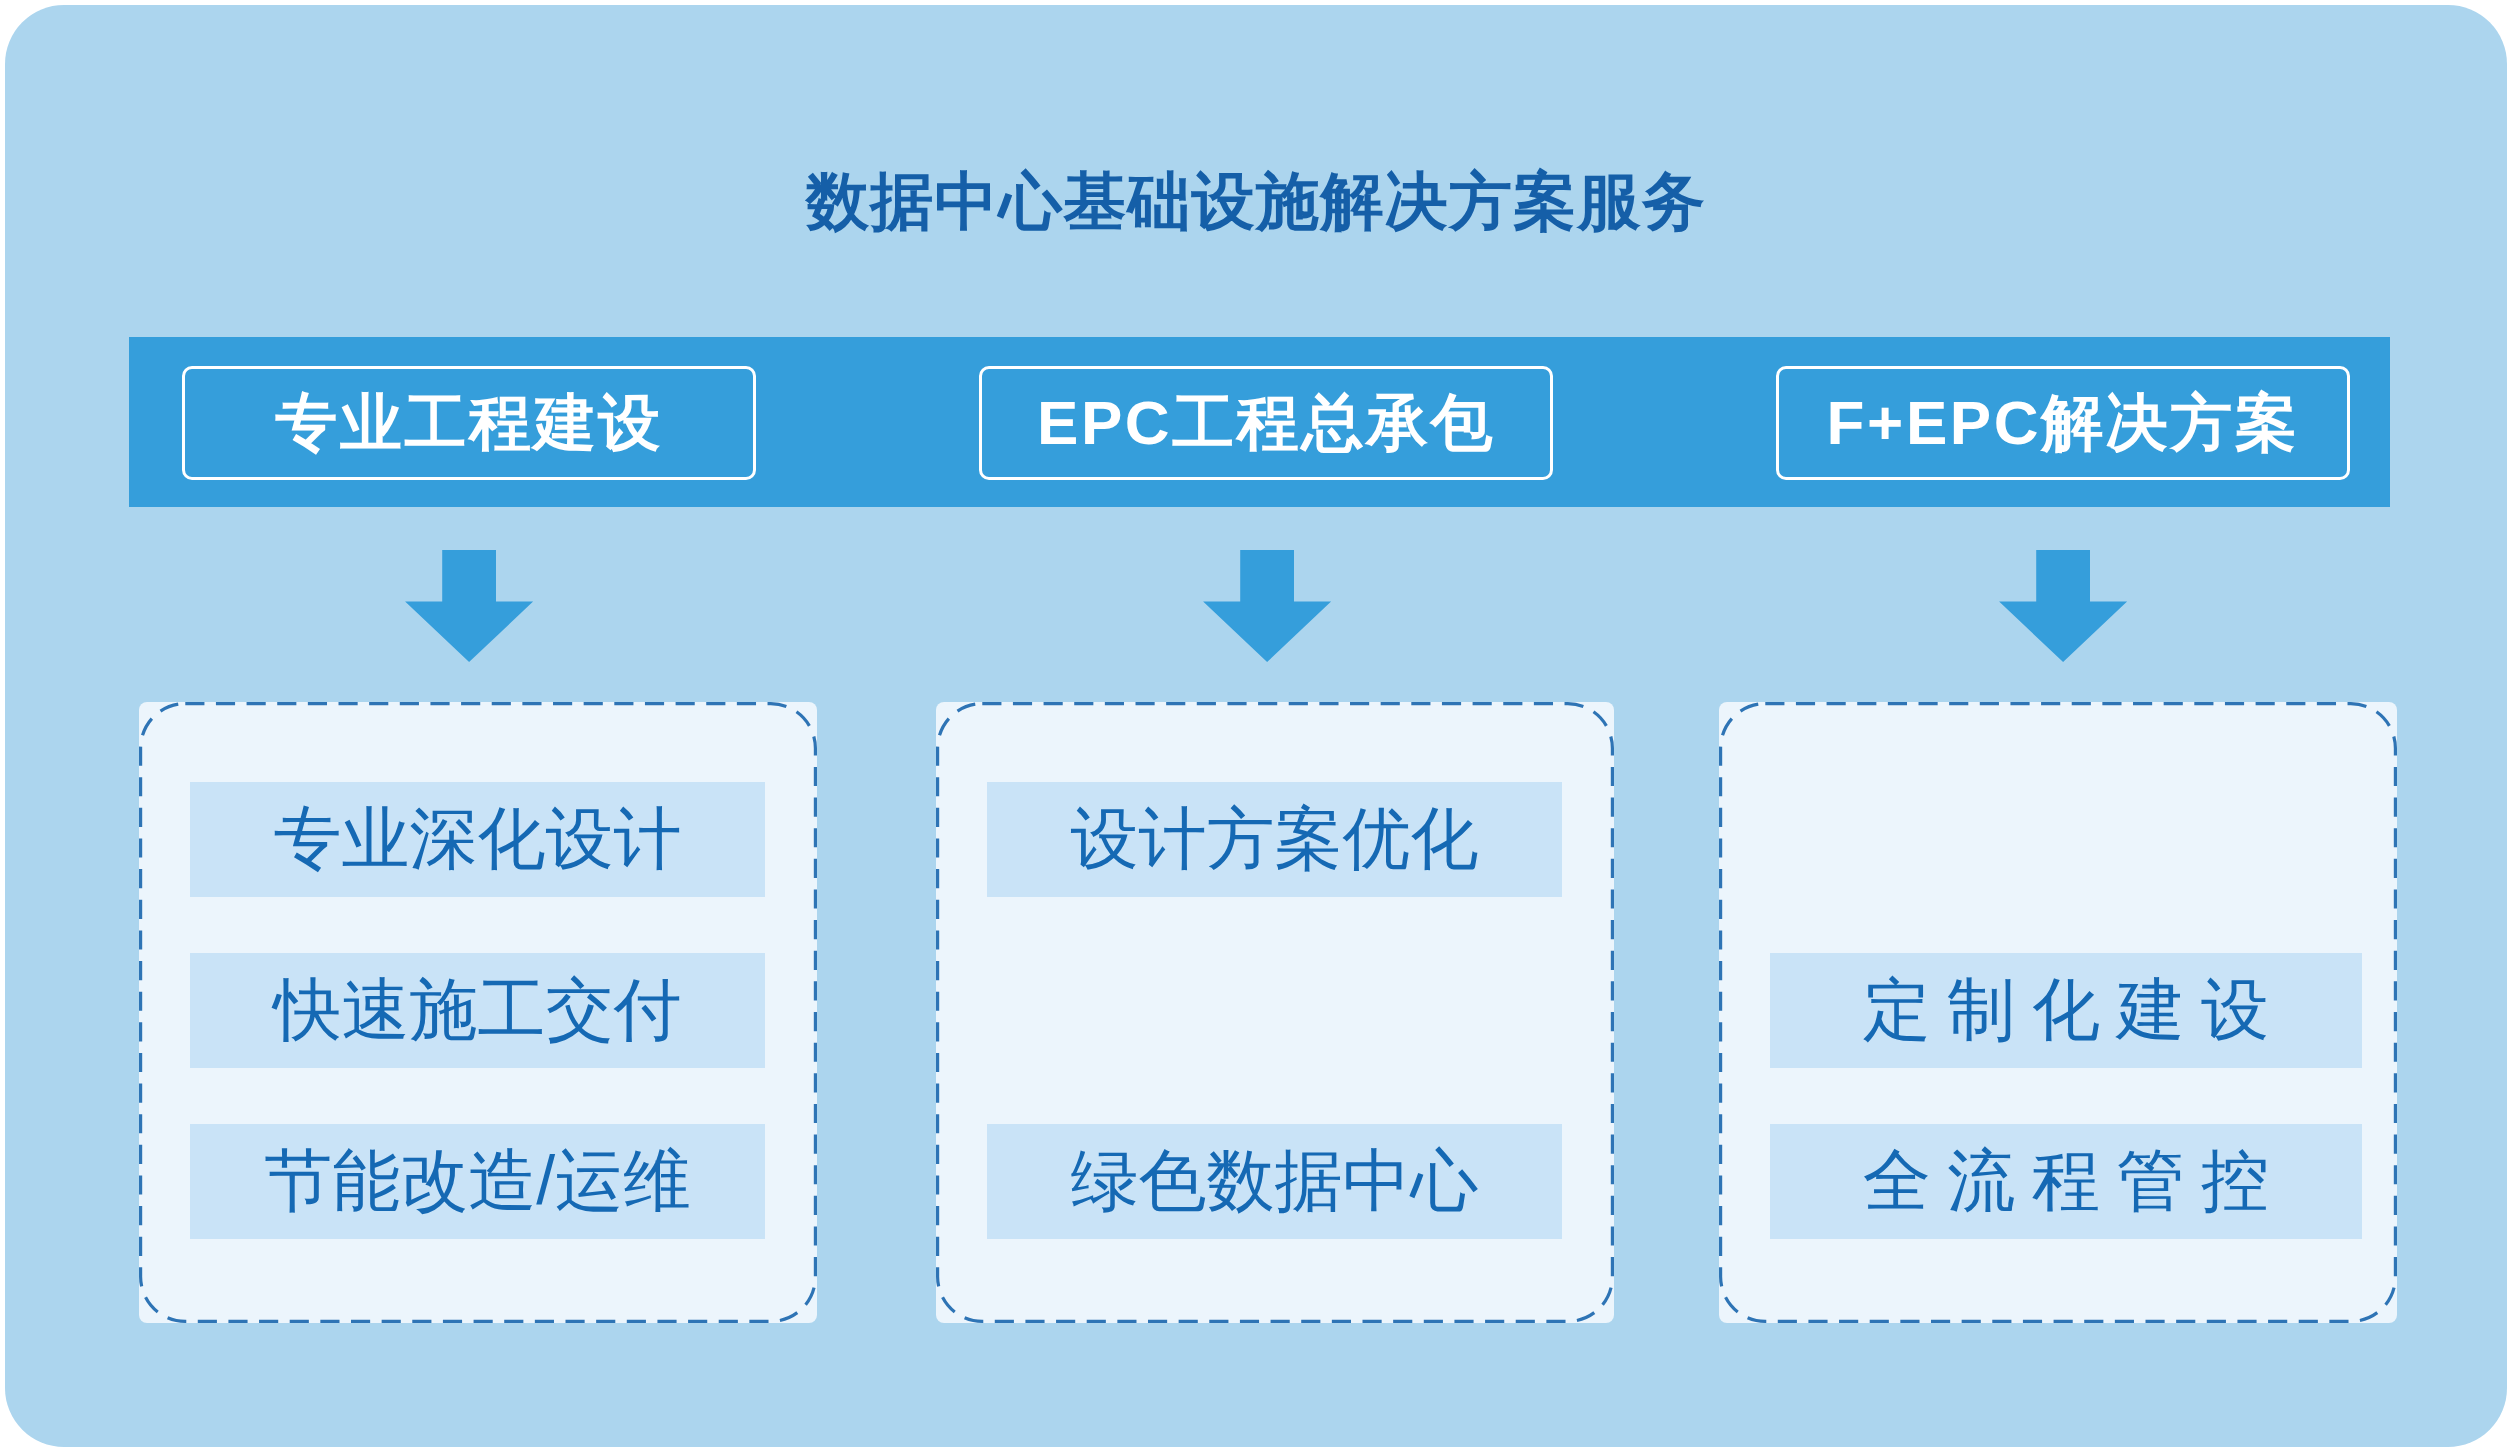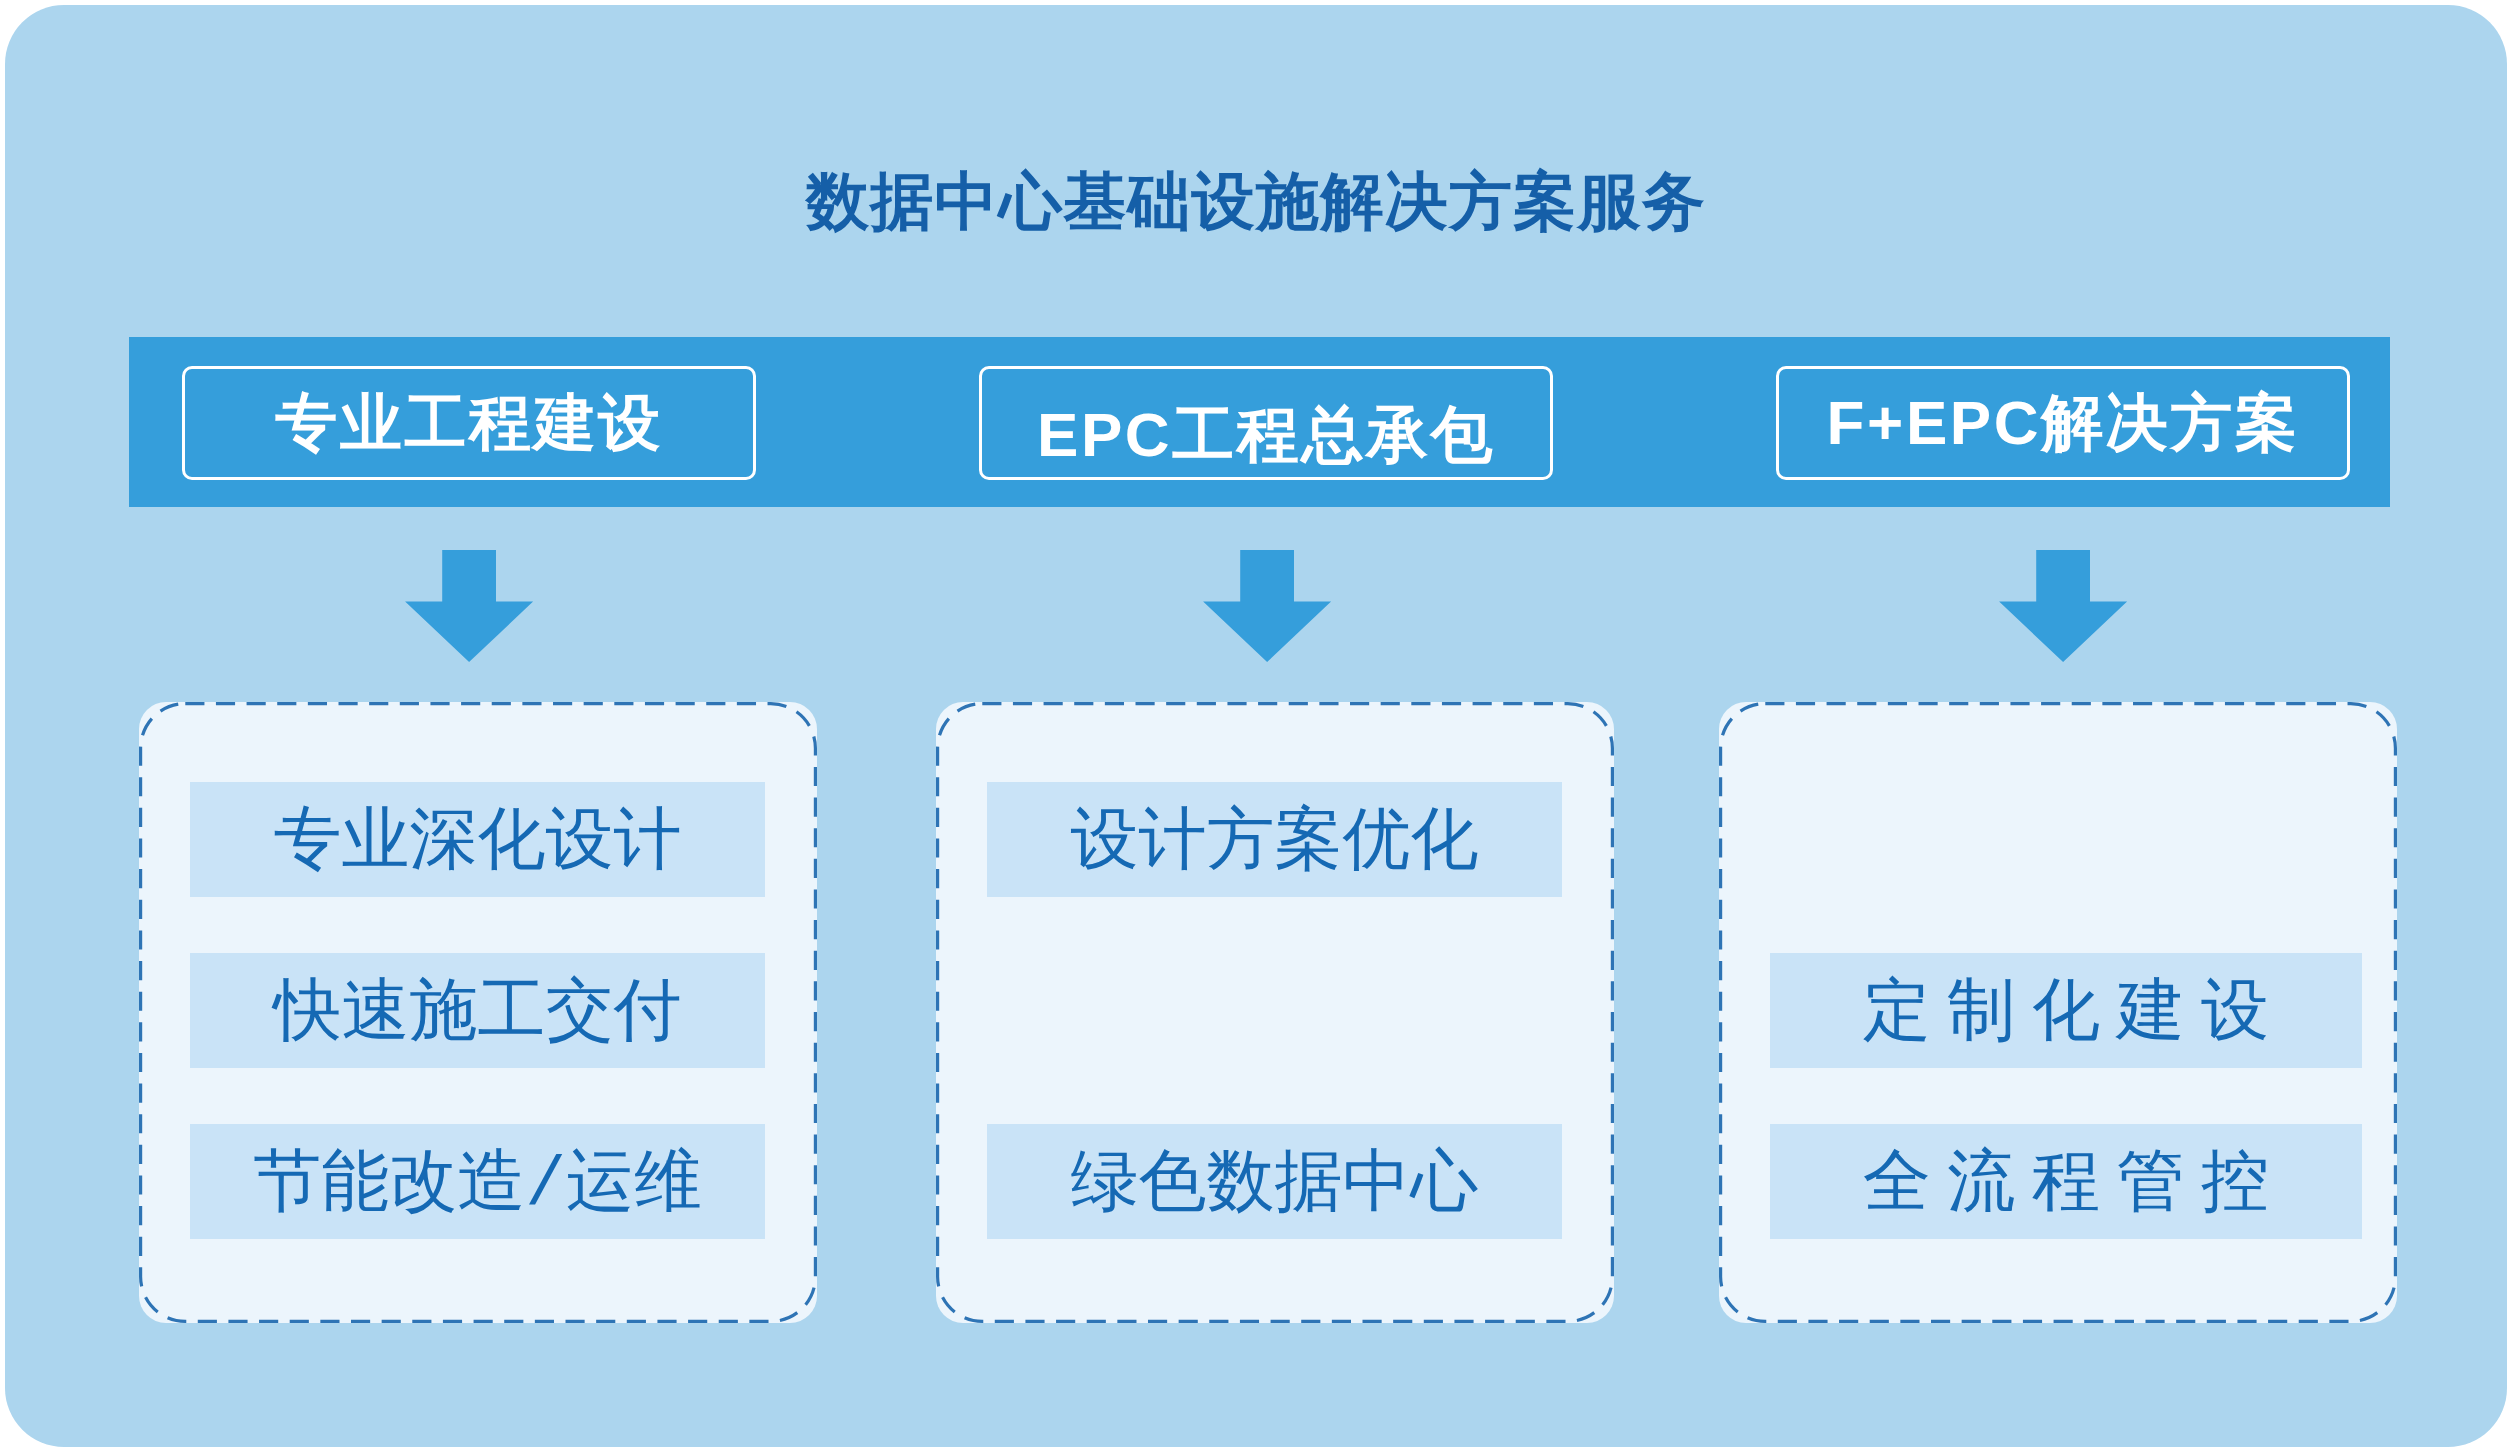--- a/index.html
+++ b/index.html
@@ -49,40 +49,39 @@
     border-radius: 10px;
     display: flex;
     align-items: center;
     justify-content: center;
     color: #ffffff;
     font-size: 62px;
     font-weight: 700;
     letter-spacing: 2.6px;
   }
   .pill-1 { left: 177px; }
-  .pill-2 { left: 974px; align-items: flex-end; }
+  .pill-2 { left: 974px; }
   .pill-3 { left: 1771px; }
   .arrow {
     position: absolute;
     top: 545px;
     width: 128px; height: 112px;
     background: #359EDB;
     clip-path: polygon(29% 0, 71% 0, 71% 46%, 100% 46%, 50% 100%, 0 46%, 29% 46%);
   }
   .arrow-1 { left: 400px; }
   .arrow-2 { left: 1198px; }
   .arrow-3 { left: 1994px; }
   .panel {
     position: absolute;
     top: 697px;
     width: 678px; height: 621px;
     box-sizing: border-box;
     background: #ECF5FC;
-    border-radius: 27px;
-    font-family: Liberation Mono, monospace;
+    border-radius: 8px;
   }
   .panel-1 { left: 134px; }
   .panel-2 { left: 931px; }
   .panel-3 { left: 1714px; }
   .panel-border-svg {
     position: absolute;
     left: 0; top: 0;
     width: 100%; height: 100%;
     pointer-events: none;
   }

